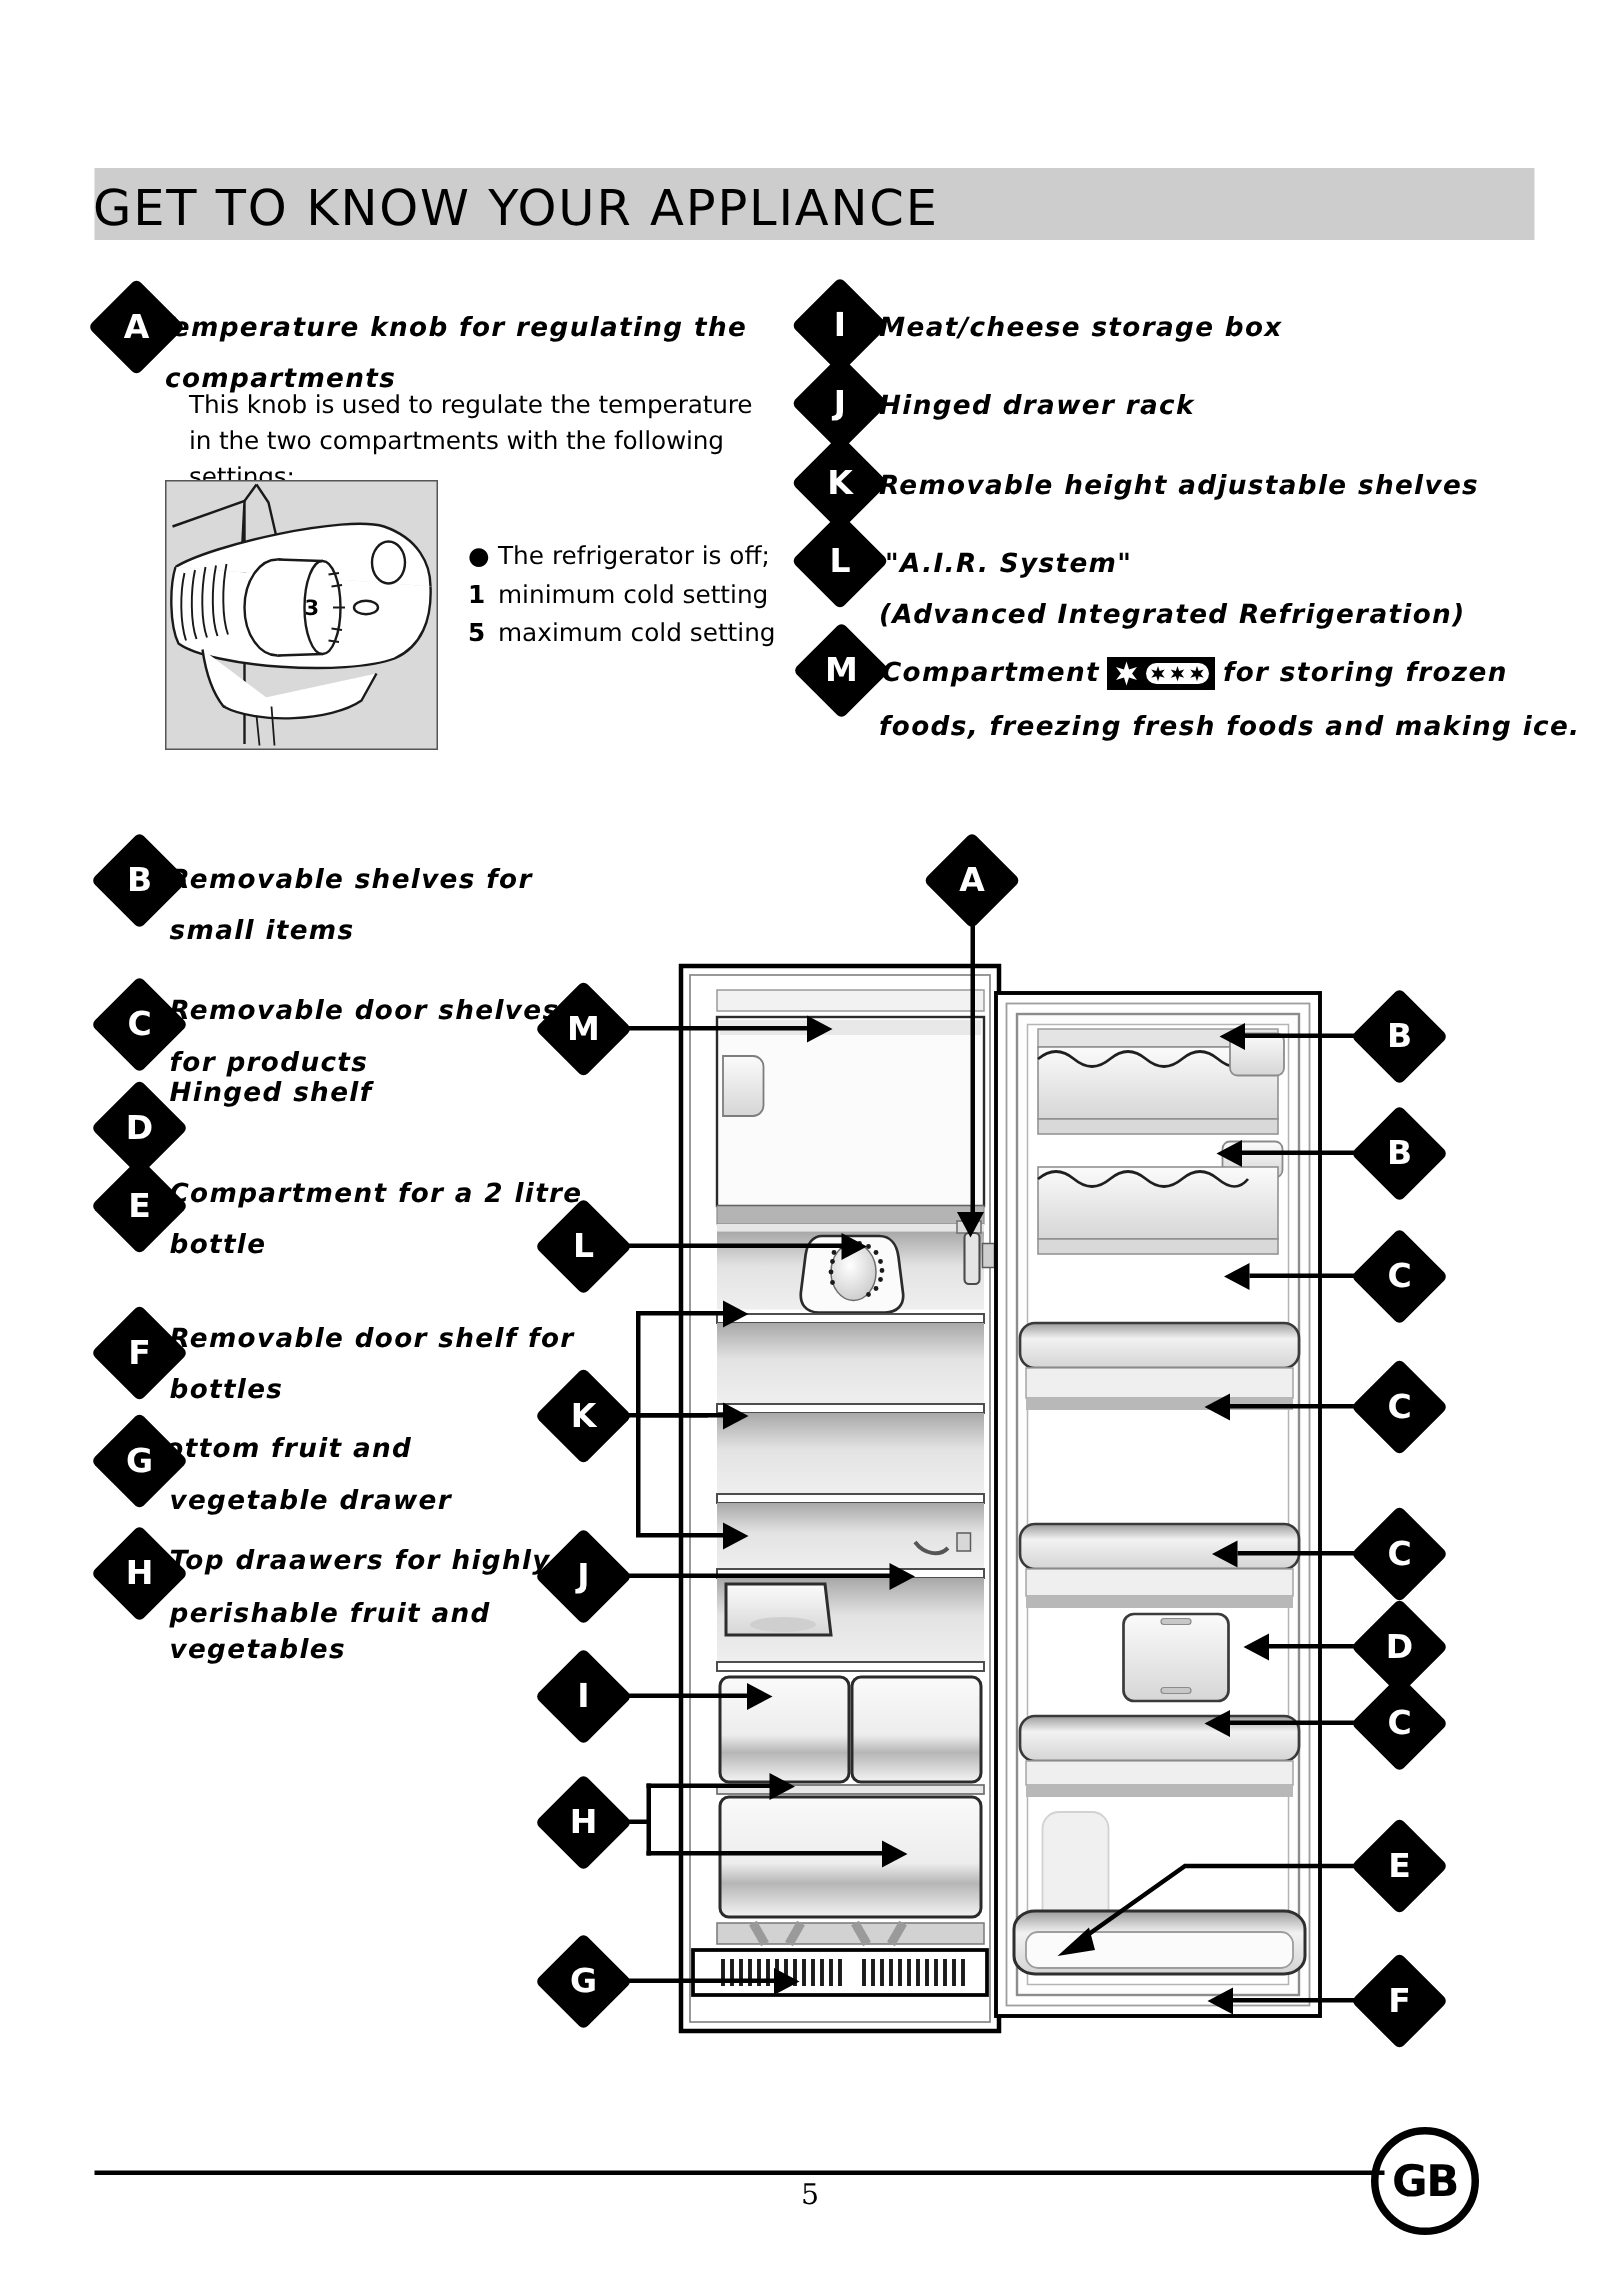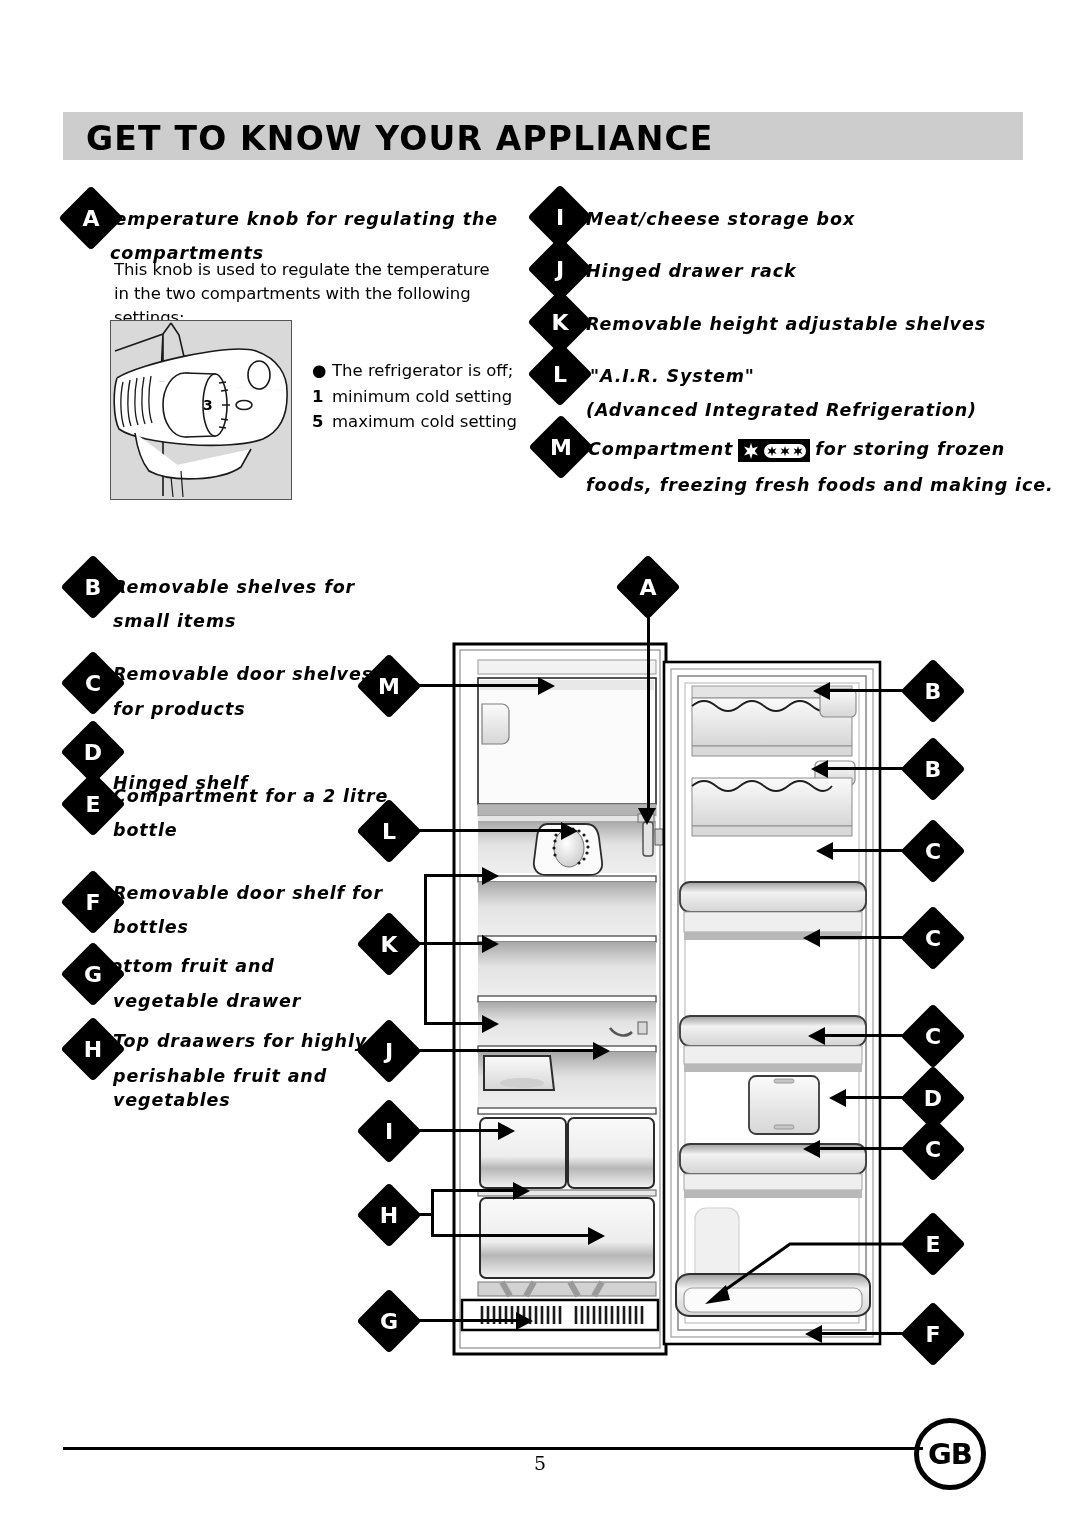--- a/index.html
+++ b/index.html
@@ -3,21 +3,21 @@
 <meta charset="utf-8">
 <style>
   html,body{margin:0;padding:0;background:#fff;}
   body{width:1080px;height:1515px;position:relative;
        font-family:"DejaVu Sans","Liberation Sans",sans-serif;color:#000;
        -webkit-font-smoothing:antialiased;}
   .abs{position:absolute;}
 
   
   #header-bar{left:63px;top:112px;width:960px;height:48px;background:#cdcdcd;}
-  #page-title{left:86px;top:119px;font-size:33px;font-weight:bold;letter-spacing:1.2px;
+  #page-title{left:62px;top:119px;font-size:33px;font-weight:normal;letter-spacing:1.2px;
               font-family:"DejaVu Sans","Liberation Sans",sans-serif;}
 
   
   .diamond{width:46px;height:46px;background:#000;
            transform:rotate(45deg);border-radius:4px;}
   .dwrap{position:absolute;width:46px;height:46px;}
   .dwrap > .dletter{position:absolute;left:0;top:0;width:46px;height:46px;
         display:flex;align-items:center;justify-content:center;
         color:#fff;font-weight:bold;font-size:22px;z-index:2;
         font-family:"DejaVu Sans","Liberation Sans",sans-serif;}
@@ -61,21 +61,21 @@
 
 <div class="abs" id="header-bar"></div>
 <div class="abs" id="page-title">GET TO KNOW YOUR APPLIANCE</div>
 
 <div class="dwrap abs" style="left:68px;top:195px;">
   <div class="diamond"></div>
   <div class="dletter">A</div>
 </div>
 <div class="abs leg" style="left:104px;top:202px;width:420px;">Temperature knob for regulating the</div>
 <div class="abs leg" style="left:110px;top:236px;width:420px;">compartments</div>
-<div class="abs body-txt" style="left:114px;top:258px;width:395px;">This knob is used to regulate the temperature in the two compartments with the following settings:</div>
+<div class="abs body-txt" style="left:126px;top:258px;width:395px;">This knob is used to regulate the temperature in the two compartments with the following settings:</div>
 
 <div class="abs" id="knob-box">
   <svg width="179" height="177" viewBox="0 0 179 177">
     <g fill="none" stroke="#1a1a1a" stroke-width="1.6">
       <path d="M4 30 L52 13 L60 2"></path>
       <path d="M52 13 L48 92 M52 13 L52 175"></path>
       <path d="M60 2 L68 14 L74 40"></path>
       <path d="M6 57 C30 42 120 22 145 30 C168 38 176 55 176 70" fill="#fff"></path>
       <path d="M6 57 C2 70 2 96 8 108 C30 124 120 130 152 118 C170 110 177 92 176 70" fill="#fff"></path>
       <g stroke-width="1.3">
@@ -126,21 +126,21 @@
   <div class="diamond"></div>
   <div class="dletter">C</div>
 </div>
 <div class="abs leg" style="left:113px;top:657px;">Removable door shelves</div>
 <div class="abs leg" style="left:113px;top:692px;">for products</div>
 
 <div class="dwrap abs" style="left:70px;top:729px;">
   <div class="diamond"></div>
   <div class="dletter">D</div>
 </div>
-<div class="abs leg" style="left:113px;top:766px;">Hinged shelf</div>
+<div class="abs leg" style="left:113px;top:712px;">Hinged shelf</div>
 
 <div class="dwrap abs" style="left:70px;top:781px;">
   <div class="diamond"></div>
   <div class="dletter">E</div>
 </div>
 <div class="abs leg" style="left:113px;top:779px;">Compartment for a 2 litre</div>
 <div class="abs leg" style="left:113px;top:813px;">bottle</div>
 
 <div class="dwrap abs" style="left:70px;top:879px;">
   <div class="diamond"></div>

